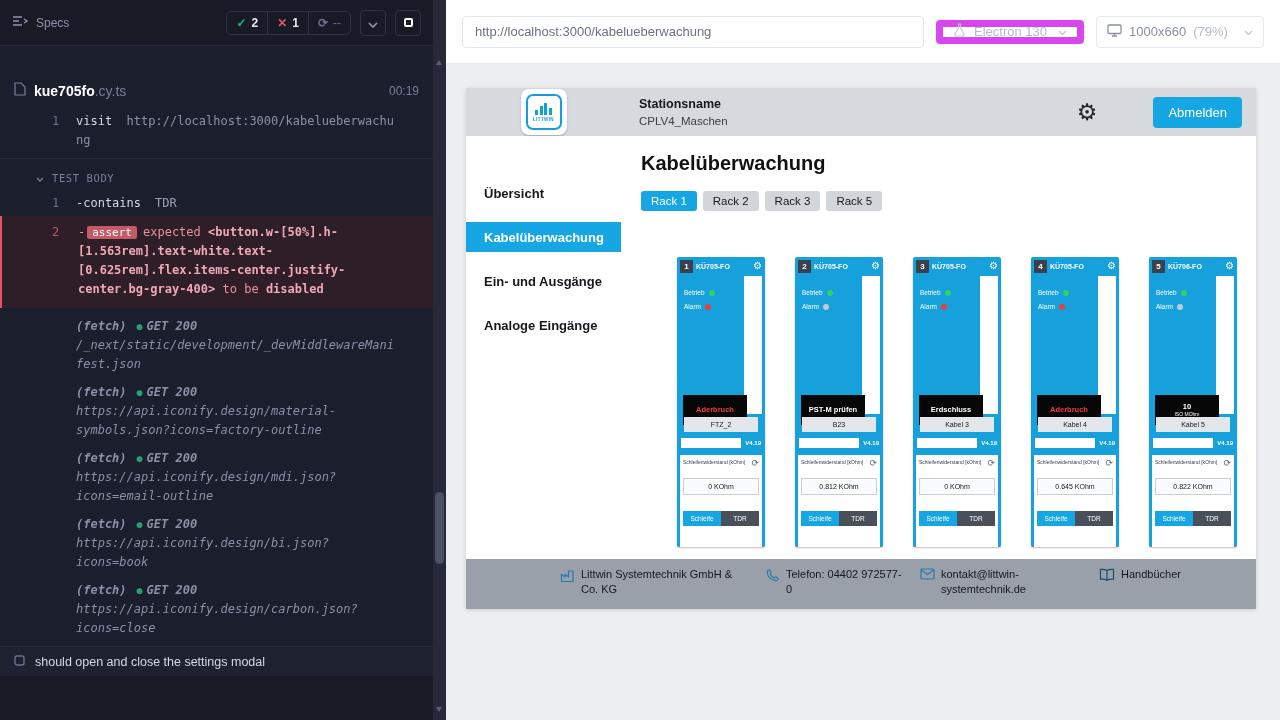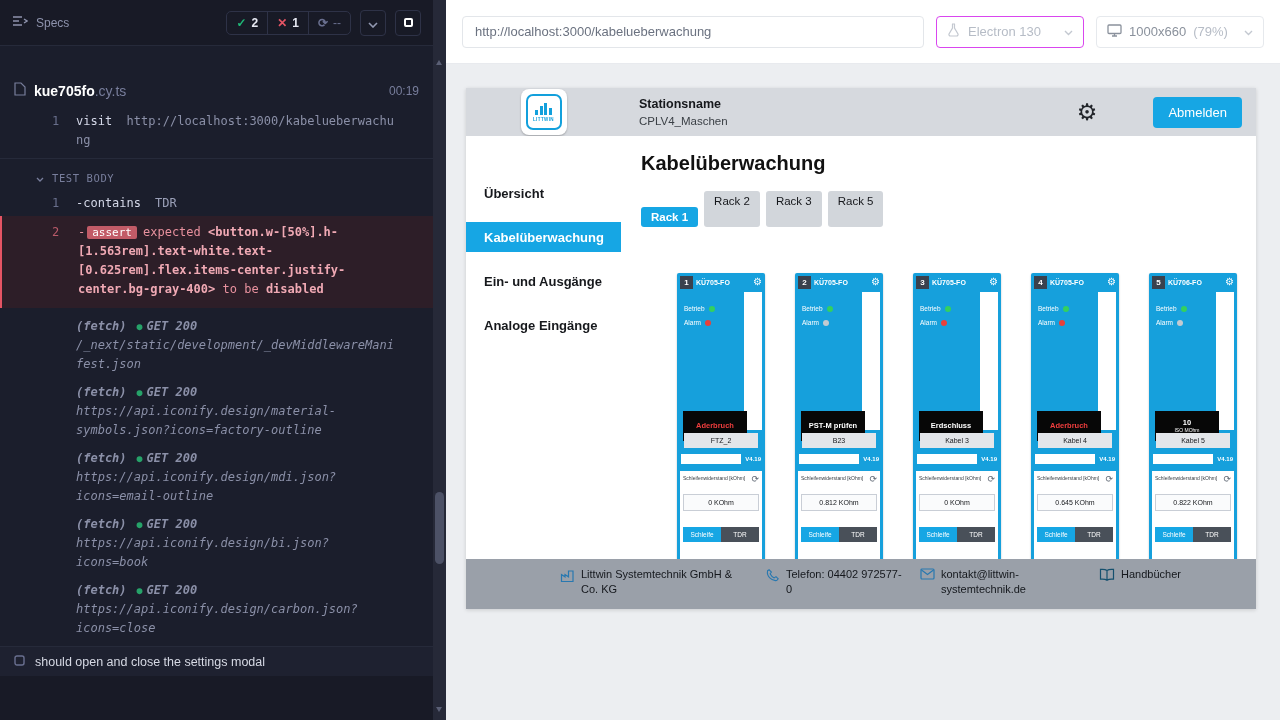--- a/index.html
+++ b/index.html
@@ -53,21 +53,21 @@
   
   .rscroll { width:13px; height:720px; flex-shrink:0; background:#262938; position:relative; }
   .rs-thumb { position:absolute; top:492px; height:72px; left:2px; right:2px; background:#4c5166; border-radius:5px; }
   .rs-up { position:absolute; top:60px; left:3px; width:0; height:0; border-left:3.5px solid transparent; border-right:3.5px solid transparent; border-bottom:5px solid #5a5f75; }
   .rs-down { position:absolute; bottom:8px; left:3px; width:0; height:0; border-left:3.5px solid transparent; border-right:3.5px solid transparent; border-top:5px solid #5a5f75; }
 
   
   .right { flex:1; display:flex; flex-direction:column; min-width:0; }
   .browser-bar { height:64px; background:#fff; border-bottom:1px solid #e8eaee; display:flex; align-items:center; padding:0 16px; gap:12px; flex-shrink:0; }
   .url-box { flex:1; height:32px; border:1px solid #e3e6ea; border-radius:4px; display:flex; align-items:center; padding:0 12px; color:#6b7280; font-size:13px; }
-  .sel-box { width:148px; height:32px; border:1px solid #d946ef; border-radius:4px; display:flex; align-items:center; gap:8px; padding:0 10px; color:#b6bcc6; font-size:13px; background:#fff; }
+  .sel-box { width:148px; height:24px; border:7px solid #d946ef; border-radius:4px; display:flex; align-items:center; gap:8px; padding:0 10px; color:#b6bcc6; font-size:13px; background:#fff; }
   .vp-box { width:168px; height:32px; border:1px solid #e6e9ed; border-radius:4px; display:flex; align-items:center; gap:7px; padding:0 10px; font-size:13px; background:#fff; }
   .vp-size { color:#8a919c; }
   .vp-zoom { color:#b6bcc6; }
   .push { margin-left:auto; }
 
   .stage { flex:1; background:#eceef1; padding:24px 22px 0 20px; }
   .aut { width:790px; height:521px; background:#fff; box-shadow:0 1px 4px rgba(0,0,0,.15); display:flex; flex-direction:column; overflow:hidden; }
 
   
   .app-header { height:48px; background:#d6d9de; display:flex; align-items:center; flex-shrink:0; }
@@ -86,21 +86,21 @@
 
   .app-body { flex:1; display:flex; min-height:0; }
   .nav { width:155px; background:#fff; padding-top:42px; flex-shrink:0; }
   .nav-item { height:30px; margin-bottom:14px; display:flex; align-items:center; padding-left:18px; font-size:13px; font-weight:bold; color:#16181c; cursor:pointer; }
   .nav-item.is-active { background:#16a6e4; color:#fff; }
 
   .main { flex:1; background:#fff; padding:16px 0 0 20px; overflow:hidden; }
   .app-title { font-size:20px; font-weight:bold; color:#111; }
   .tabs { display:flex; gap:6px; margin-top:16px; }
   .tab { padding:4px 10px; font-size:11.5px; border-radius:3px; background:#d2d6db; color:#16181c; cursor:pointer; }
-  .tab.is-active { background:#16a6e4; color:#fff; font-weight:bold;margin-top:16px; }
+  .tab.is-active { background:#16a6e4; color:#fff; font-weight:normal; }
 
   .cards { display:flex; gap:30px; margin-left:36px; margin-top:46px; }
   .card { width:88px; height:290px; background:#16a0dc; border-radius:2px; position:relative; flex-shrink:0; box-shadow:0 1px 2px rgba(0,0,0,.25); }
   .c-head { position:absolute; top:0; left:0; right:0; height:18px; display:flex; align-items:center; gap:3px; padding:2px 3px; }
   .c-num { width:13px; height:13px; background:#3a414d; color:#fff; font-size:8px; font-weight:bold; display:flex; align-items:center; justify-content:center; flex-shrink:0; }
   .c-model { color:#fff; font-size:7px; font-weight:bold; flex:1; white-space:nowrap; }
   .c-gear { color:#fff; font-size:10px; line-height:1; cursor:pointer; }
   .c-strip { position:absolute; top:19px; right:3px; width:18px; height:138px; background:#fff; }
   .c-dots { position:absolute; top:32px; left:7px; }
   .c-dot-row { display:flex; align-items:center; gap:4px; margin-bottom:7px; color:#fff; font-size:6.5px; }

